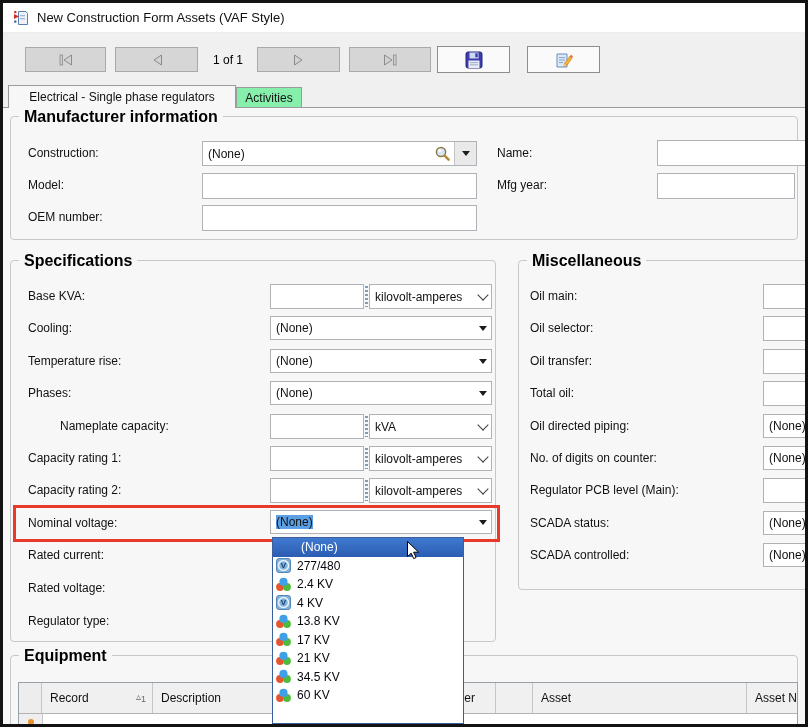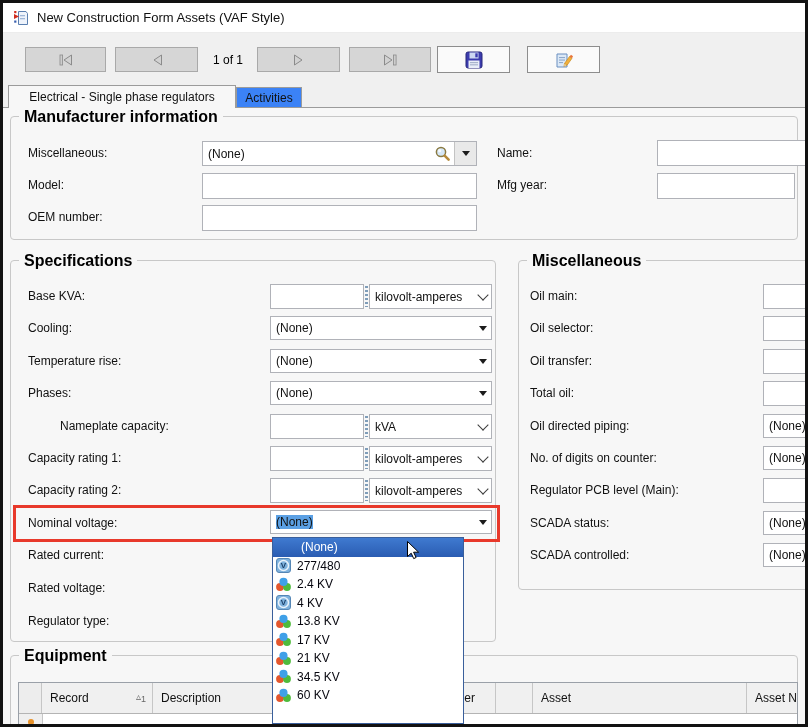--- a/index.html
+++ b/index.html
@@ -14,21 +14,21 @@
   .titlebar .txt{font-size:13px;}
   
   .toolbar{left:12px;top:30px;width:802px;height:52px;background:#f0f0f0;}
   .navbtn{position:absolute;top:14px;height:25px;background:#d6d6d6;border:1px solid #a9a9a9;display:flex;align-items:center;justify-content:center;box-sizing:border-box;}
   .iconbtn{position:absolute;top:13px;height:27px;background:#fafafa;border:1px solid #8d8d8d;display:flex;align-items:center;justify-content:center;box-sizing:border-box;}
   .counter{position:absolute;top:14px;height:25px;display:flex;align-items:center;justify-content:center;font-size:12px;color:#000;}
   
   .tabstrip{left:0;top:82px;width:802px;height:22px;}
   .tab{position:absolute;box-sizing:border-box;border:1px solid #9b9b9b;border-bottom:none;display:flex;align-items:center;justify-content:center;font-size:12px;white-space:nowrap;}
   .tab.active{left:5px;top:0;width:228px;height:23px;background:#f7f7f7;z-index:3;}
-  .tab.inactive{left:233px;top:2px;width:66px;height:20px;background:#3b82f6;z-index:1;}
+  .tab.inactive{left:233px;top:2px;width:66px;height:20px;background:#86efac;z-index:1;}
   .tabpage{left:0;top:104px;width:802px;height:617px;background:#f7f7f7;border-top:1px solid #9b9b9b;box-sizing:border-box;}
   
   .group{position:absolute;box-sizing:border-box;border:1px solid #c8c8c8;border-radius:4px;}
   .group>.legend{position:absolute;top:-9px;left:8px;background:#f7f7f7;padding:0 5px;font-size:16px;font-weight:bold;color:#000;white-space:nowrap;}
   
   .lbl{position:absolute;font-size:12px;color:#111;line-height:24px;white-space:nowrap;}
   .tbox{position:absolute;box-sizing:border-box;background:#fff;border:1px solid #b0b2b8;font:12px "Liberation Sans",sans-serif;padding:0 4px;outline:none;}
   .combo{position:absolute;box-sizing:border-box;background:#fff;border:1px solid #b0b2b8;display:flex;align-items:center;font-size:12px;cursor:default;}
   .combo .val{flex:1;padding-left:5px;white-space:nowrap;overflow:hidden;}
   .combo .val .hl{background:#5ba0e4;}
@@ -126,21 +126,21 @@
     </div>
     <div class="tab inactive">
       <span>Activities</span>
     </div>
   </div>
   <div class="abs tabpage"></div>
 
   <div class="group" style="left:7px;top:113px;width:788px;height:124px;">
     <span class="legend">Manufacturer information</span>
   </div>
-  <span class="lbl" style="left:25px;top:138px;">Miscellaneous:</span>
+  <span class="lbl" style="left:25px;top:138px;">Construction:</span>
   <div class="combo" style="left:199px;top:138px;width:275px;height:25px;">
     <span class="val">(None)</span>
     <span style="display:flex;align-items:center;padding-right:3px;">
       <svg width="17" height="17" viewBox="0 0 17 17">
           <circle cx="7" cy="7" r="4.6" fill="#d5e7f7" stroke="#8a7a42" stroke-width="1.5"></circle>
           <circle cx="5.7" cy="5.7" r="1.6" fill="#ffffff" opacity="0.8"></circle>
           <line x1="10.6" y1="10.6" x2="14.6" y2="14.6" stroke="#b5893a" stroke-width="2.6" stroke-linecap="round"></line>
         </svg>
     </span>
     <span class="dropbtnzone">

